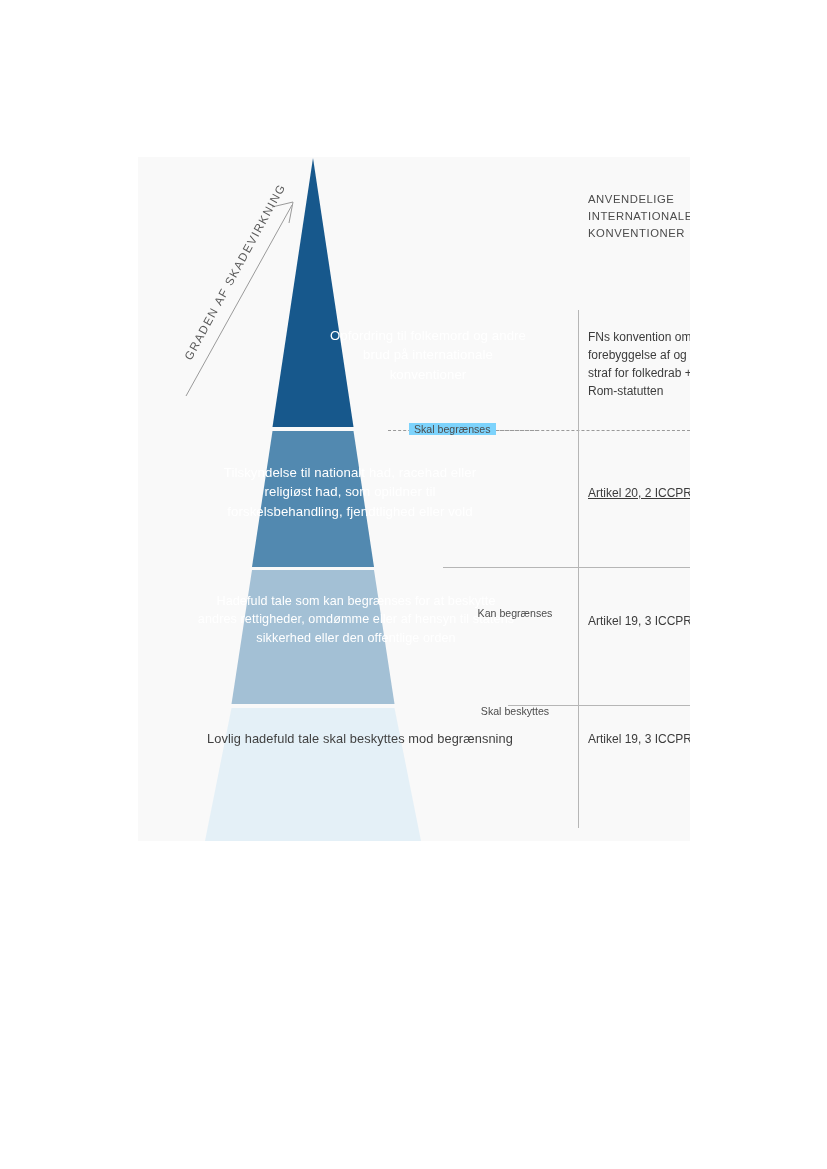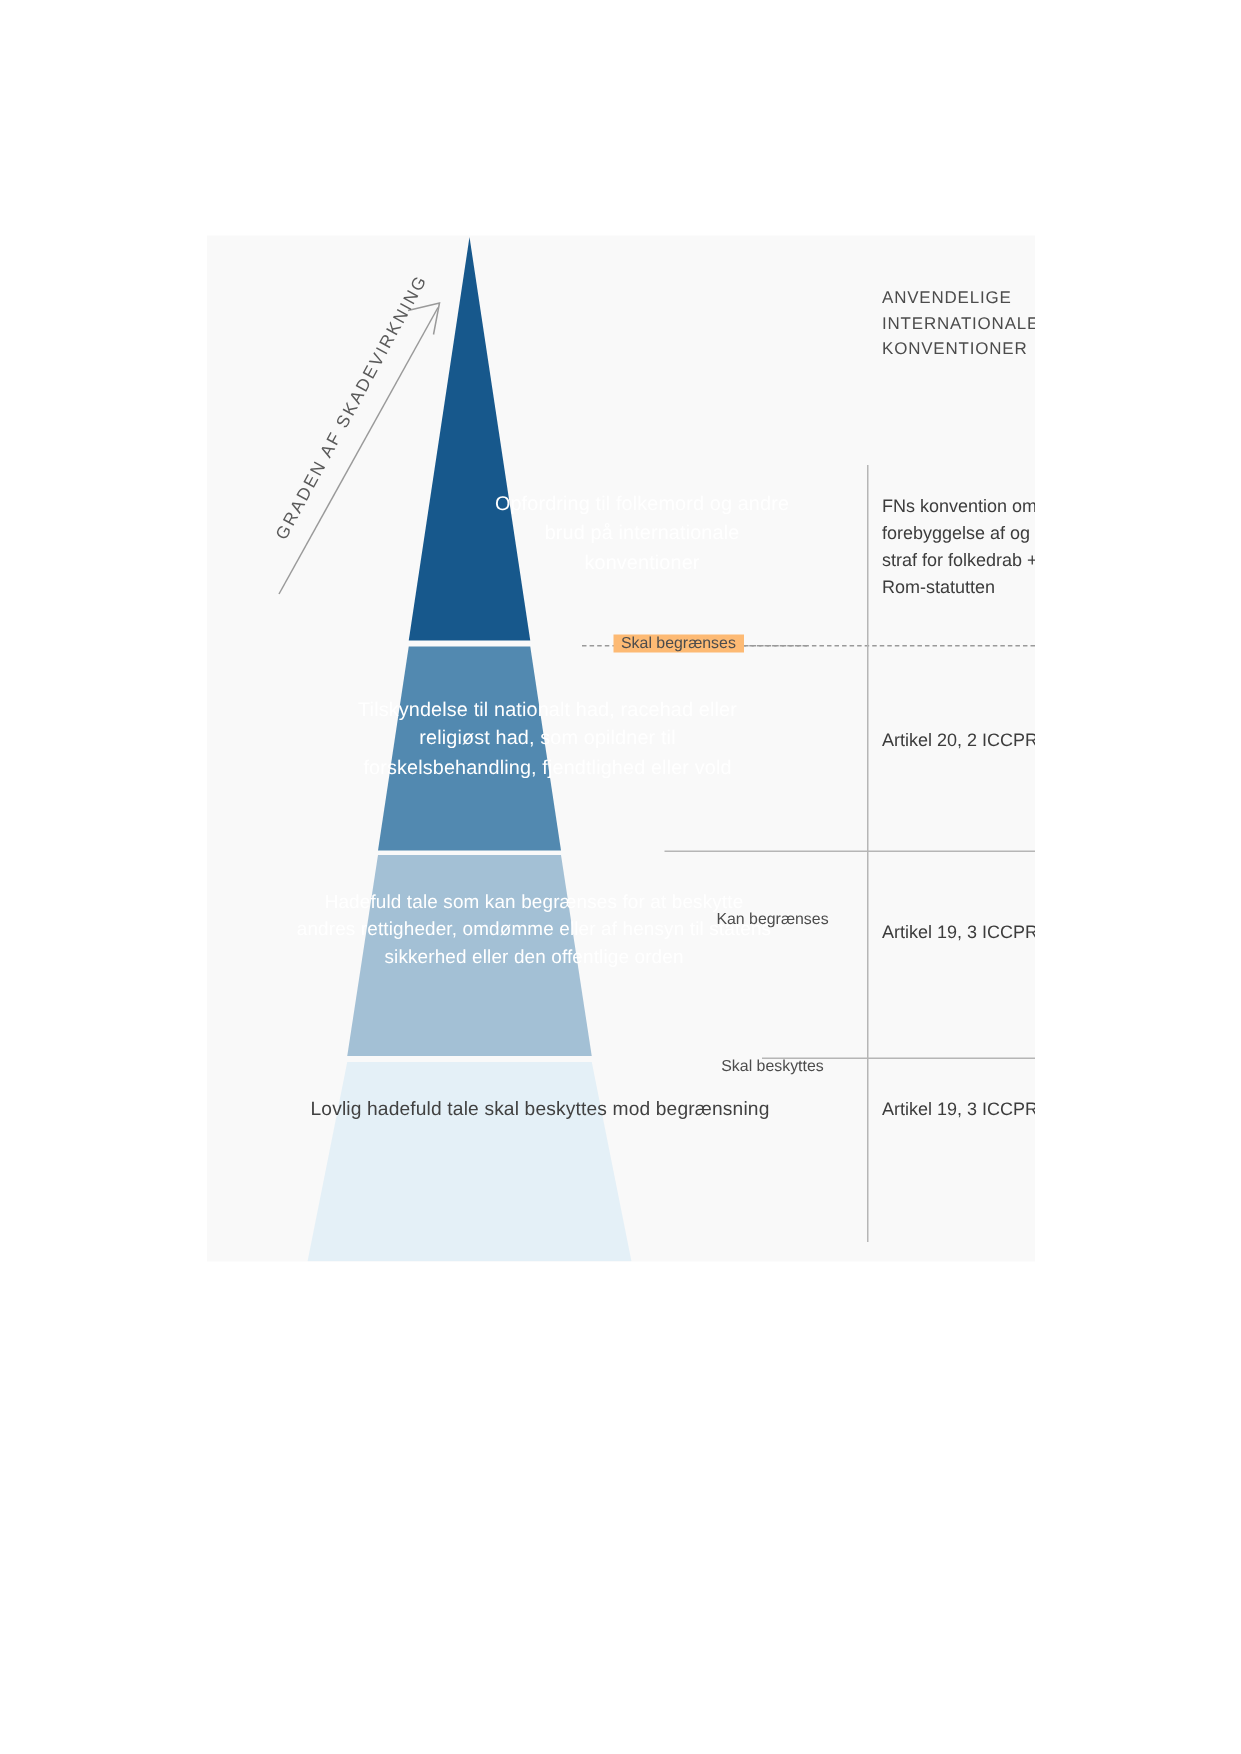--- a/index.html
+++ b/index.html
@@ -45,21 +45,21 @@
     letter-spacing: 0.1px;
     pointer-events: none;
   }
   #tier1-label {
     left: 190px;
     top: 169px;
     width: 200px;
     font-size: 13.2px;
   }
   #tier2-label {
-    left: 82px;
+    left: 67px;
     top: 306px;
     width: 290px;
     font-size: 13.2px;
   }
   #tier3-label {
     left: 58px;
     top: 435px;
     width: 320px;
     font-size: 12.6px;
   }
@@ -132,21 +132,21 @@
   .status-label {
     position: absolute;
     font-size: 10.6px;
     color: #4c4c4c;
     text-align: center;
     white-space: nowrap;
   }
   #status-skal-begraenses {
     left: 271px;
     top: 266px;
-    background: #fdba74;
+    background: #7dd3fc;
     padding: 0 5px;
     z-index: 3;
   }
   #status-kan-begraenses { left: 322px; top: 450px; width: 110px; }
   #status-skal-beskyttes { left: 322px; top: 548px; width: 110px; }
 
   
   #right-col-heading {
     position: absolute;
     left: 450px;
@@ -159,21 +159,21 @@
   }
   .convention-entry {
     position: absolute;
     left: 450px;
     width: 112px;
     font-size: 12px;
     line-height: 1.49;
     color: #3c3c3c;
   }
   #convention-1 { top: 172px; }
-  #convention-2 { top: 328px; }
+  #convention-2 { top: 328px; text-decoration: underline; }
   #convention-3 { top: 456px; }
   #convention-4 { top: 574px; }
 </style>
 </head>
 <body>
 
 <div id="figure-panel">
 
   <svg id="pyramid-svg" viewBox="0 0 552 684" preserveAspectRatio="none">
     <polygon points="175,1 215.5,270 134.5,270" fill="#17588c"></polygon>

